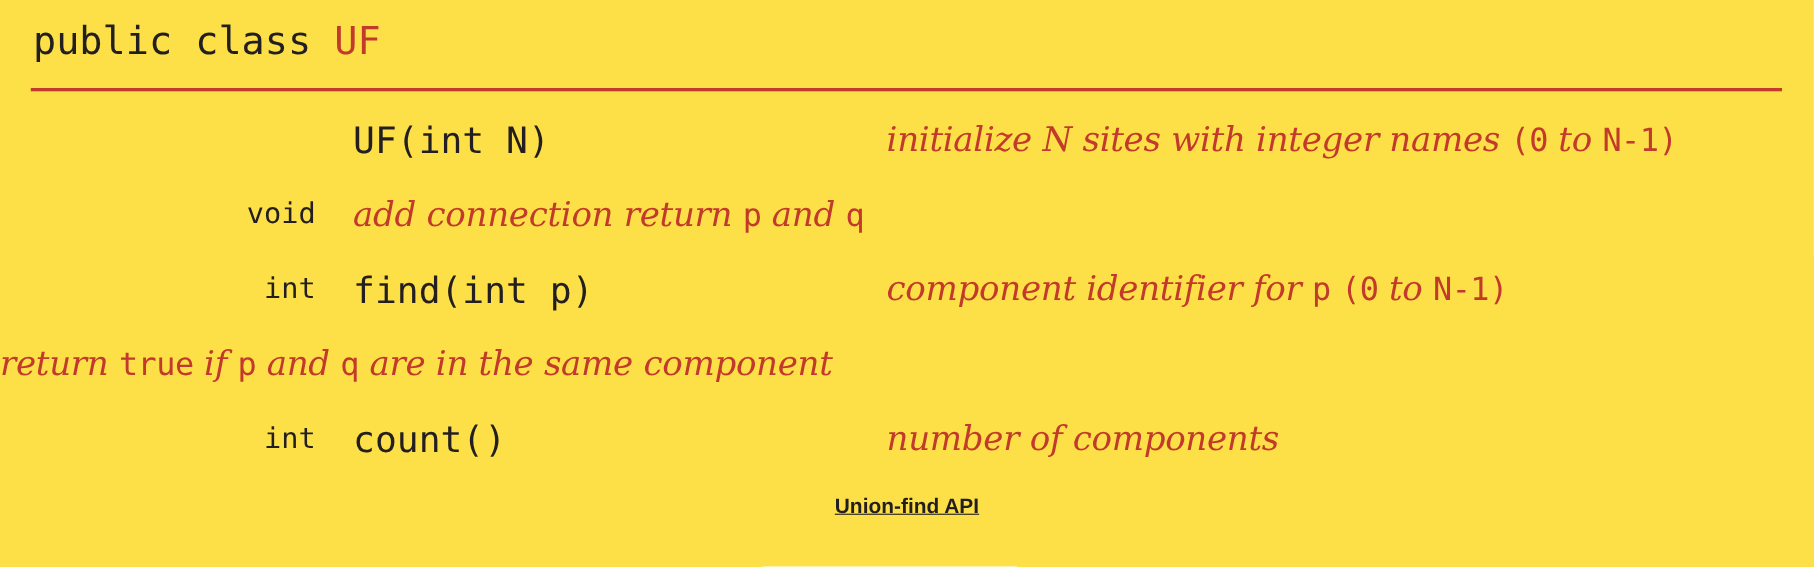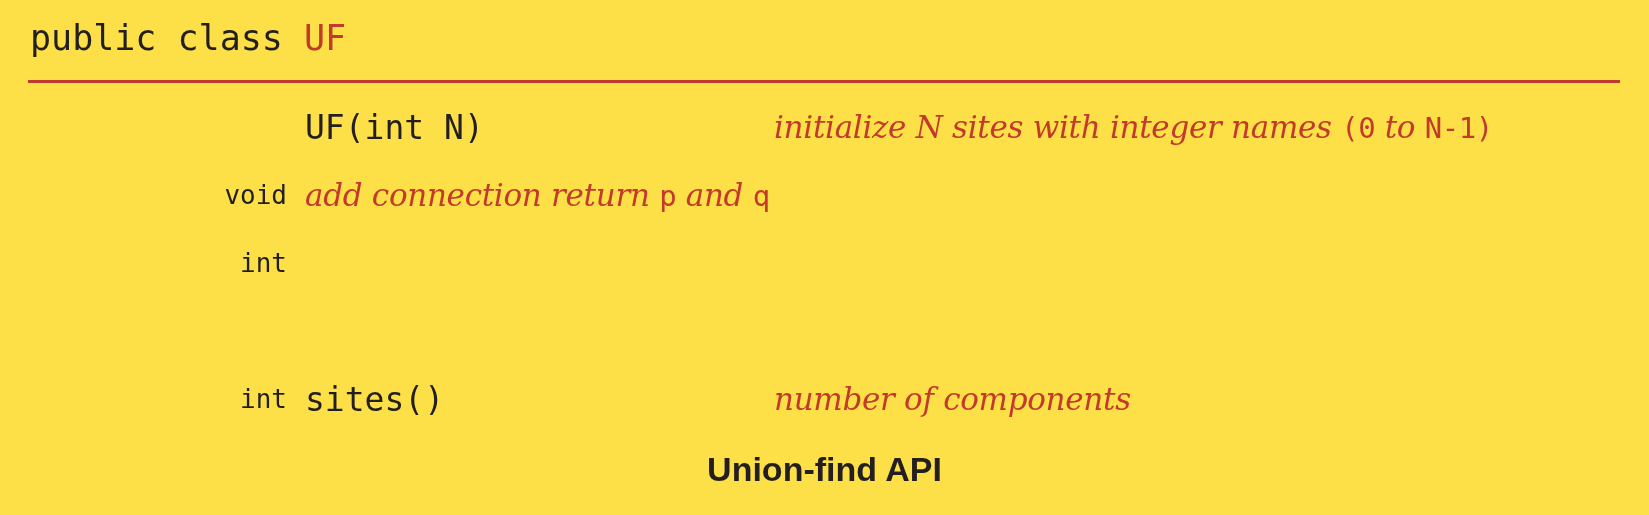--- a/index.html
+++ b/index.html
@@ -34,21 +34,21 @@
   }
   .api-table{
     position:absolute;
     left:0;
     top:93px;
     width:1649px;
   }
   .api-row{
     display:grid;
     grid-template-columns:287px 451px auto;
-    column-gap:18px;
+    column-gap:34px;
     height:68px;
     align-items:center;
   }
   .col-type{
     text-align:right;
     font-size:26px;
     color:var(--dark);
     white-space:pre;
   }
   .col-sig{
@@ -71,22 +71,23 @@
     letter-spacing:-0.5px;
   }
   .caption{
     position:absolute;
     left:0;
     top:450px;
     width:100%;
     text-align:center;
     font-family:"Liberation Sans", sans-serif;
     font-weight:bold;
-    font-size:34px;
+    font-size:19px;
     color:var(--dark);
+    text-decoration:underline;
   }
 </style>
 </head>
 <body>
 
 <div class="page">
 
   <div class="header code"><span>public class </span><span class="red">UF</span></div>
 
   <div class="rule"></div>
@@ -96,25 +97,28 @@
         <div class="col-type code"></div>
         <div class="col-sig code">UF(int N)</div>
         <div class="col-desc"><span class="desc-italic">initialize N sites with integer names </span><span class="desc-code">(0</span><span class="desc-italic"> to </span><span class="desc-code">N-1)</span></div>
       </div>
       <div class="api-row">
         <div class="col-type code">void</div>
         <div class="col-desc"><span class="desc-italic">add connection return </span><span class="desc-code">p</span><span class="desc-italic"> and </span><span class="desc-code">q</span></div>
       </div>
       <div class="api-row">
         <div class="col-type code">int</div>
+        <div class="col-sig code">find(int p)</div>
+        <div class="col-desc"><span class="desc-italic">component identifier for </span><span class="desc-code">p</span><span class="desc-italic"> </span><span class="desc-code">(0</span><span class="desc-italic"> to </span><span class="desc-code">N-1)</span></div>
       </div>
       <div class="api-row">
+        <div class="col-desc"><span class="desc-italic">return </span><span class="desc-code">true</span><span class="desc-italic"> if </span><span class="desc-code">p</span><span class="desc-italic"> and </span><span class="desc-code">q</span><span class="desc-italic"> are in the same component</span></div>
       </div>
       <div class="api-row">
         <div class="col-type code">int</div>
-        <div class="col-sig code">sites()</div>
+        <div class="col-sig code">count()</div>
         <div class="col-desc"><span class="desc-italic">number of components</span></div>
       </div>
     </div>
 
   <div class="caption">Union-find API</div>
 
 </div>
 
 </body></html>

